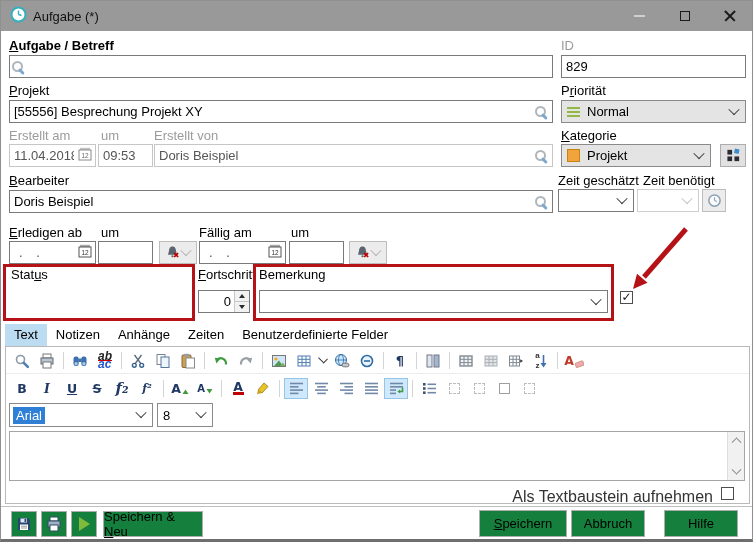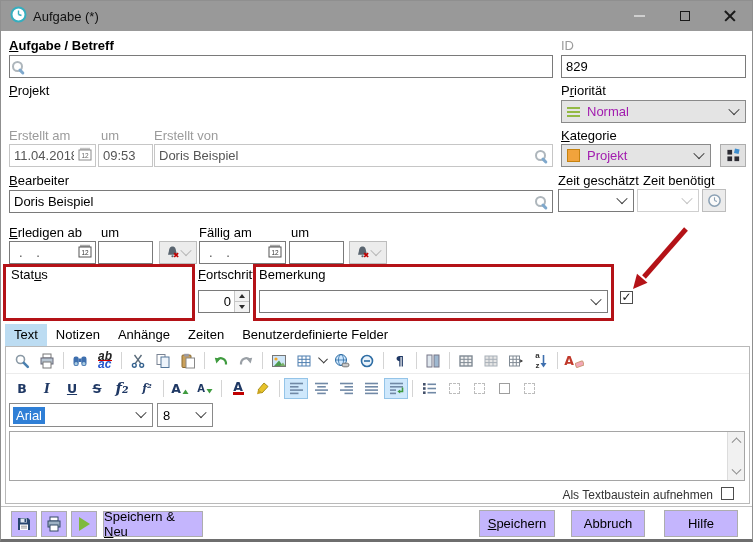--- a/index.html
+++ b/index.html
@@ -21,21 +21,21 @@
   .lbl.gray{color:#9b9b9b}
   .lbl u{text-decoration:underline}
   .fieldwrap{position:absolute;height:23px;border:1px solid #7a7a7a;background:#fff;display:flex;align-items:center}
   .fieldwrap input{flex:1;min-width:0;border:none;outline:none;font-size:13px;padding:0 4px;height:100%;background:transparent;color:#000}
   .fieldwrap.disabled{border-color:#c6c6c6}
   .fieldwrap.disabled input{color:#555}
   .fieldwrap input.dots{letter-spacing:5px;color:#555;padding-left:9px}
   .mag{position:relative;width:16px;height:16px;flex:0 0 16px;margin-right:3px}
   .mag::before{content:"";position:absolute;left:2px;top:2px;width:7px;height:7px;border:2px solid #aeb6bc;border-radius:50%}
   .mag::after{content:"";position:absolute;left:10px;top:9px;width:7px;height:3px;border-radius:2px;background:#7fa8cc;transform:rotate(45deg);transform-origin:0 0}
-  .combo{position:absolute;height:23px;border:1px solid #8a8a8a;background:#e4e4e4;display:flex;align-items:center;font-size:13px;padding-left:5px;gap:7px;color:#a21caf}
+  .combo{position:absolute;height:23px;border:1px solid #8a8a8a;background:#e4e4e4;display:flex;align-items:center;font-size:13px;padding-left:5px;gap:7px;color:#000000}
   .combo.white{background:#fff;border-color:#7a7a7a}
   .combo.disabled{background:#fff;border-color:#cfcfcf}
   .chev{width:8px;height:8px;border-right:1.6px solid #3c3c3c;border-bottom:1.6px solid #3c3c3c;transform:rotate(45deg) translate(-1px,-1px);margin:0 7px 2px auto;flex:0 0 8px}
   .combo.disabled .chev{border-color:#c2c2c2}
   .pri{width:13px;height:10px;background:repeating-linear-gradient(to bottom,#93b944 0 2px,rgba(0,0,0,0) 2px 4px)}
   .swatch{width:13px;height:13px;background:#F1A33C;border:1px solid #c5820f}
   .sphere{width:12px;height:12px;border-radius:50%;border:1px solid #9a9a9a;background:radial-gradient(circle at 35% 30%,#f4f4f4,#a9a9a9 65%,#8d8d8d)}
   .sqbtn{position:absolute;background:#e1e1e1;border:1px solid #adadad;display:flex;align-items:center;justify-content:center;gap:2px}
   .sqbtn.dis{background:#ececec;border-color:#bdbdbd}
   .spinner{position:absolute;height:23px;border:1px solid #7a7a7a;background:#fff;display:flex}
@@ -76,25 +76,25 @@
   .dotbox.solid{border-style:solid;border-color:#9e9e9e}
   .fontbar{position:absolute;left:3px;top:56px;display:flex;gap:4px}
   .fcombo{height:24px;border:1px solid #8a8a8a;background:#fff;display:flex;align-items:center;font-size:13px;padding-left:3px}
   .fcombo .selname{background:#2F7FD6;color:#fff;padding:1px 3px}
   .txtarea{position:absolute;left:3px;top:84px;width:736px;height:50px;border:1px solid #a5a5a5;background:#fff;display:flex}
   .txtbody{flex:1}
   .vscroll{width:17px;background:#f1f1f1;border-left:1px solid #dcdcdc;display:flex;flex-direction:column;justify-content:space-between}
   .scrbtn{height:15px;display:flex;align-items:center;justify-content:center}
   .scr-up{width:7px;height:7px;border-left:1.5px solid #8a8a8a;border-top:1.5px solid #8a8a8a;transform:rotate(45deg) translate(2px,2px)}
   .scr-dn{width:7px;height:7px;border-right:1.5px solid #8a8a8a;border-bottom:1.5px solid #8a8a8a;transform:rotate(45deg) translate(-2px,-2px)}
-  .snip-lbl{position:absolute;right:36px;top:141px;font-size:12px;color:#333}
+  .snip-lbl{position:absolute;right:36px;top:141px;font-size:16px;color:#333}
   .snip-cb{right:15px;top:140px;left:auto}
   
   .hr{position:absolute;left:0;top:505px;width:753px;height:1px;background:#c0c0c0}
-  .btn{position:absolute;background:#c4b5fd;border:1px solid #adadad;font-size:13px;color:#000;display:flex;align-items:center;justify-content:center}
+  .btn{position:absolute;background:#15803d;border:1px solid #adadad;font-size:13px;color:#000;display:flex;align-items:center;justify-content:center}
   .btn u{text-decoration:underline}
   .play{width:0;height:0;border-top:7px solid transparent;border-bottom:7px solid transparent;border-left:11px solid #7FBA3C}
 </style>
 </head>
 <body>
 
 <div class="window">
 
   <div class="titlebar">
     <span style="margin-left:9px">
@@ -121,20 +121,24 @@
   <div class="lbl b" style="left:8px;top:37px"><u>A</u><span>ufgabe / Betreff</span></div>
   <div class="fieldwrap" style="left:8px;top:54px;width:544px">
     <span class="mag"></span>
   </div>
   <div class="lbl gray" style="left:560px;top:37px">ID</div>
   <div class="fieldwrap" style="left:560px;top:54px;width:185px">
     <input value="829" style="">
   </div>
 
   <div class="lbl" style="left:8px;top:82px"><u>P</u><span>rojekt</span></div>
+  <div class="fieldwrap" style="left:8px;top:99px;width:544px">
+    <input value="[55556] Besprechung Projekt XY" style="">
+    <span class="mag"></span>
+  </div>
   <div class="lbl" style="left:560px;top:82px"><span>P</span><u>r</u><span>iorität</span></div>
   <div class="combo" style="left:560px;top:99px;width:185px">
     <span class="pri"></span>
     <span>Normal</span>
     <span class="chev"></span>
   </div>
 
   <div class="lbl gray" style="left:8px;top:127px">Erstellt am</div>
   <div class="fieldwrap disabled" style="left:8px;top:143px;width:87px">
     <input value="11.04.2018" style="">
@@ -627,19 +631,19 @@
         <rect x="2" y="5" width="12" height="6" fill="#9fb2c4" stroke="#334a66"></rect>
         <rect x="4" y="9" width="8" height="6" fill="#fff" stroke="#334a66"></rect>
       </svg>
   </div>
   <div class="btn" style="left:70px;top:510px;width:26px;height:26px">
     <span class="play"></span>
   </div>
   <div class="btn" style="left:102px;top:510px;width:100px;height:26px">
     <span><span>Speichern &amp; </span><u>N</u><span>eu</span></span>
   </div>
-  <div class="btn" style="left:478px;top:509px;width:76px;height:27px">
+  <div class="btn" style="left:478px;top:509px;width:88px;height:27px">
     <span><u>S</u><span>peichern</span></span>
   </div>
   <div class="btn" style="left:570px;top:509px;width:74px;height:27px">Abbruch</div>
   <div class="btn" style="left:663px;top:509px;width:74px;height:27px">Hilfe</div>
 
 </div>
 
 </body></html>

